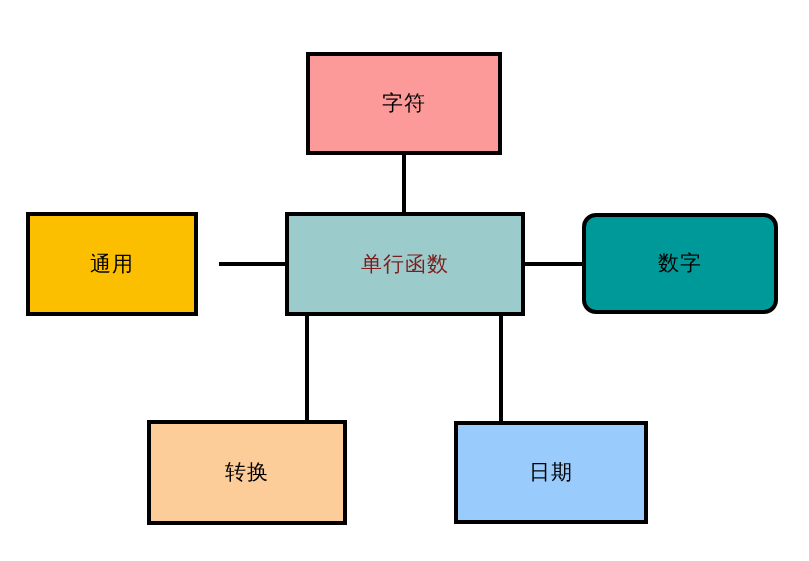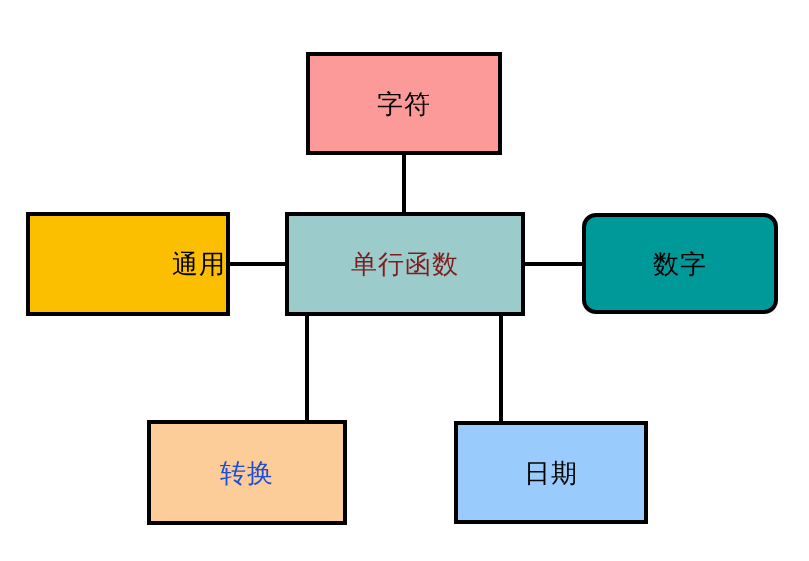--- a/index.html
+++ b/index.html
@@ -22,21 +22,21 @@
     position: absolute;
     box-sizing: border-box;
     border: 4px solid #000000;
     display: flex;
     align-items: center;
     justify-content: center;
     z-index: 2;
   }
   .node-label {
     font-family: "DejaVu Serif", "Liberation Serif", serif;
-    font-size: 26px;
+    font-size: 21px;
     line-height: 1;
     color: #000000;
     letter-spacing: 1px;
     white-space: nowrap;
     user-select: none;
   }
   .edge {
     position: absolute;
     background: #000000;
     z-index: 1;
@@ -53,25 +53,25 @@
     <div class="edge edge-h" style="left: 219px; top: 262px; width: 68px; background: rgb(0, 0, 0);"></div>
     <div class="edge edge-h" style="left: 523px; top: 262px; width: 61px; background: rgb(0, 0, 0);"></div>
     <div class="edge edge-v" style="left: 305px; top: 313px; height: 110px; background: rgb(0, 0, 0);"></div>
     <div class="edge edge-v" style="left: 499px; top: 313px; height: 110px; background: rgb(0, 0, 0);"></div>
     <div class="node" style="left: 285px; top: 212px; width: 240px; height: 104px; background: rgb(156, 203, 203); border-color: rgb(0, 0, 0);">
       <span class="node-label" style="color: #7f1d1d;">单行函数</span>
     </div>
     <div class="node" style="left: 306px; top: 52px; width: 196px; height: 103px; background: rgb(252, 154, 154); border-color: rgb(0, 0, 0);">
       <span class="node-label" style="color: rgb(0, 0, 0);">字符</span>
     </div>
-    <div class="node" style="left: 26px; top: 212px; width: 204px; height: 104px; background: rgb(252, 191, 0); border-color: rgb(0, 0, 0); justify-content: flex-end;">
+    <div class="node" style="left: 26px; top: 212px; width: 172px; height: 104px; background: rgb(252, 191, 0); border-color: rgb(0, 0, 0);">
       <span class="node-label" style="color: rgb(0, 0, 0);">通用</span>
     </div>
     <div class="node" style="left: 582px; top: 213px; width: 196px; height: 101px; background: rgb(0, 153, 153); border-color: rgb(0, 0, 0); border-radius: 14px;">
       <span class="node-label" style="color: rgb(0, 0, 0);">数字</span>
     </div>
     <div class="node" style="left: 147px; top: 420px; width: 200px; height: 105px; background: rgb(252, 204, 153); border-color: rgb(0, 0, 0);">
-      <span class="node-label" style="color: #1d4ed8;">转换</span>
+      <span class="node-label" style="color: #000000;">转换</span>
     </div>
     <div class="node" style="left: 454px; top: 421px; width: 194px; height: 103px; background: rgb(153, 204, 252); border-color: rgb(0, 0, 0);">
       <span class="node-label" style="color: rgb(0, 0, 0);">日期</span>
     </div>
   </div>
 
 </body></html>

